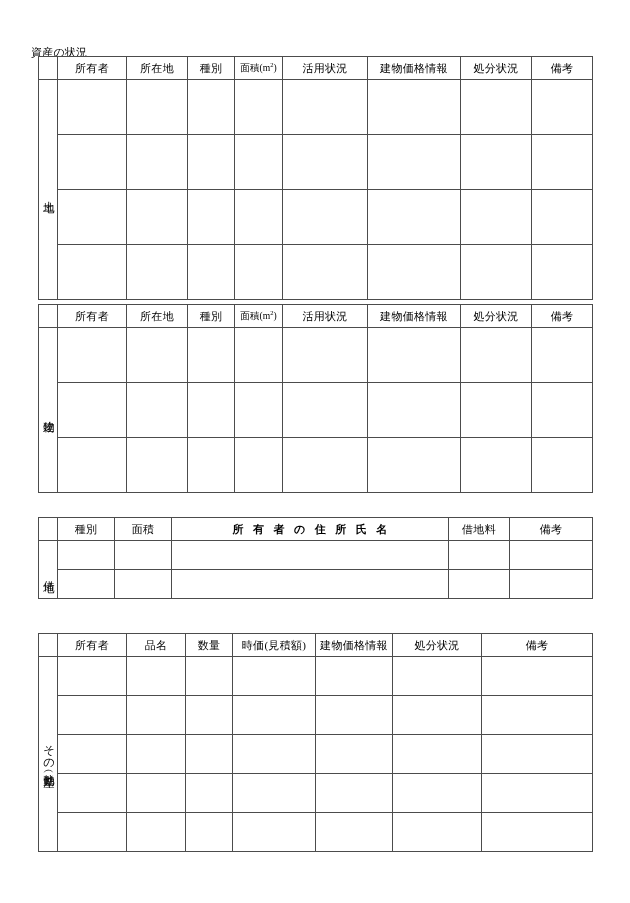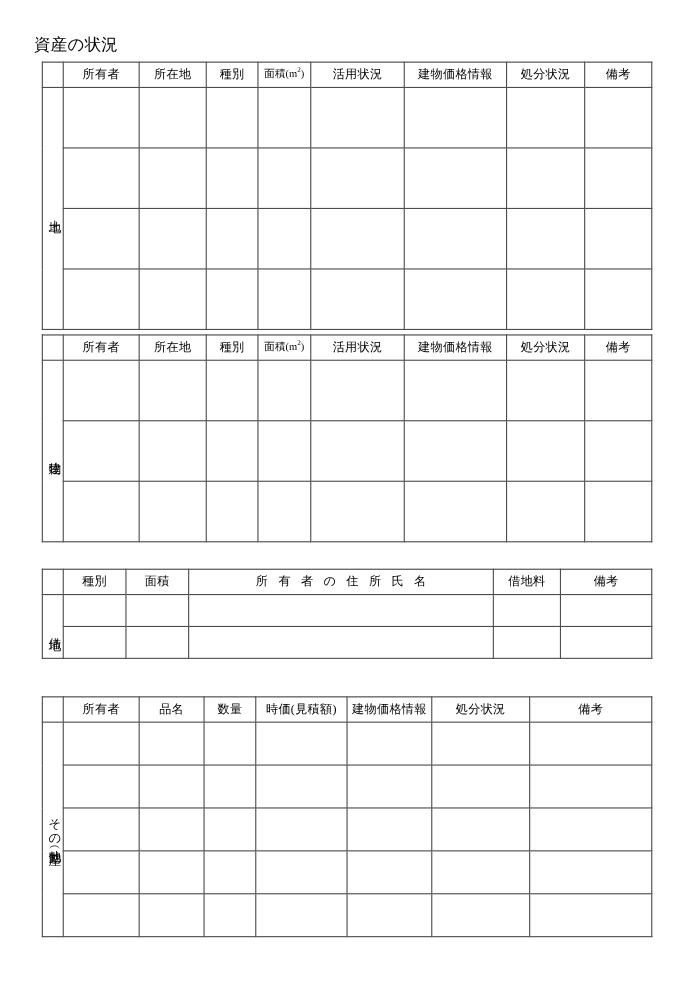--- a/index.html
+++ b/index.html
@@ -19,31 +19,31 @@
   .page {
     position: absolute;
     left: 0;
     top: 0;
     width: 630px;
     height: 903px;
   }
   .doc-title {
     position: absolute;
     left: 31px;
-    top: 33px;
-    font-size: 15px;
+    top: 44px;
+    font-size: 11px;
     line-height: 16px;
     letter-spacing: 0.2px;
     white-space: nowrap;
   }
   table.form-table {
     position: absolute;
     border-collapse: collapse;
     table-layout: fixed;
-    background: #e5e5e5;
+    background: #0c4a6e;
   }
   table.form-table td,
   table.form-table th {
     border: 1px solid #4c4c4c;
     padding: 0;
     margin: 0;
     font-weight: normal;
     font-size: 11px;
     text-align: center;
     vertical-align: middle;
@@ -57,20 +57,21 @@
     line-height: 22px;
     white-space: nowrap;
   }
   th.col-head.narrow {
     font-size: 9.6px;
     letter-spacing: 0;
   }
   th.col-head.spaced {
     letter-spacing: 9.5px;
     text-indent: 9.5px;
+    font-weight: bold;
   }
   td.row-label {
     font-size: 11.3px;
     padding: 0;
     vertical-align: middle;
     text-align: center;
   }
   .vlabel {
     writing-mode: vertical-rl;
     text-orientation: upright;

